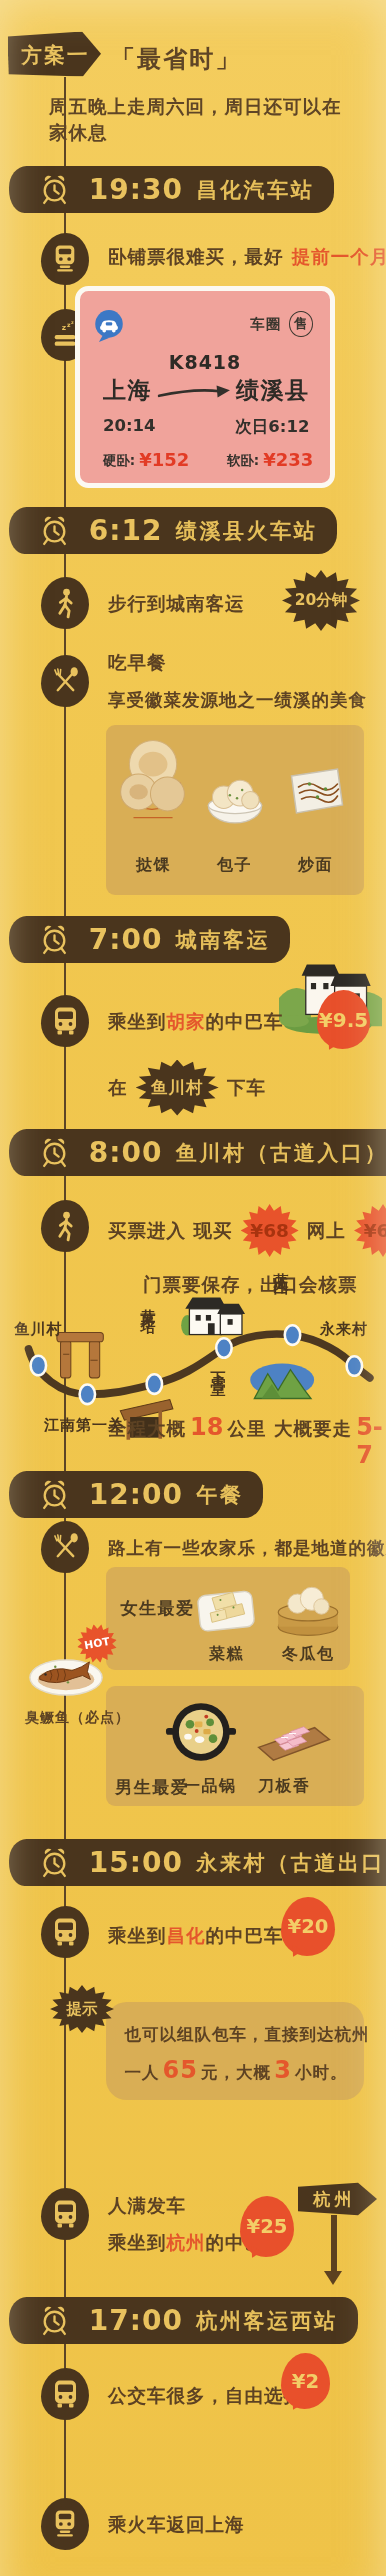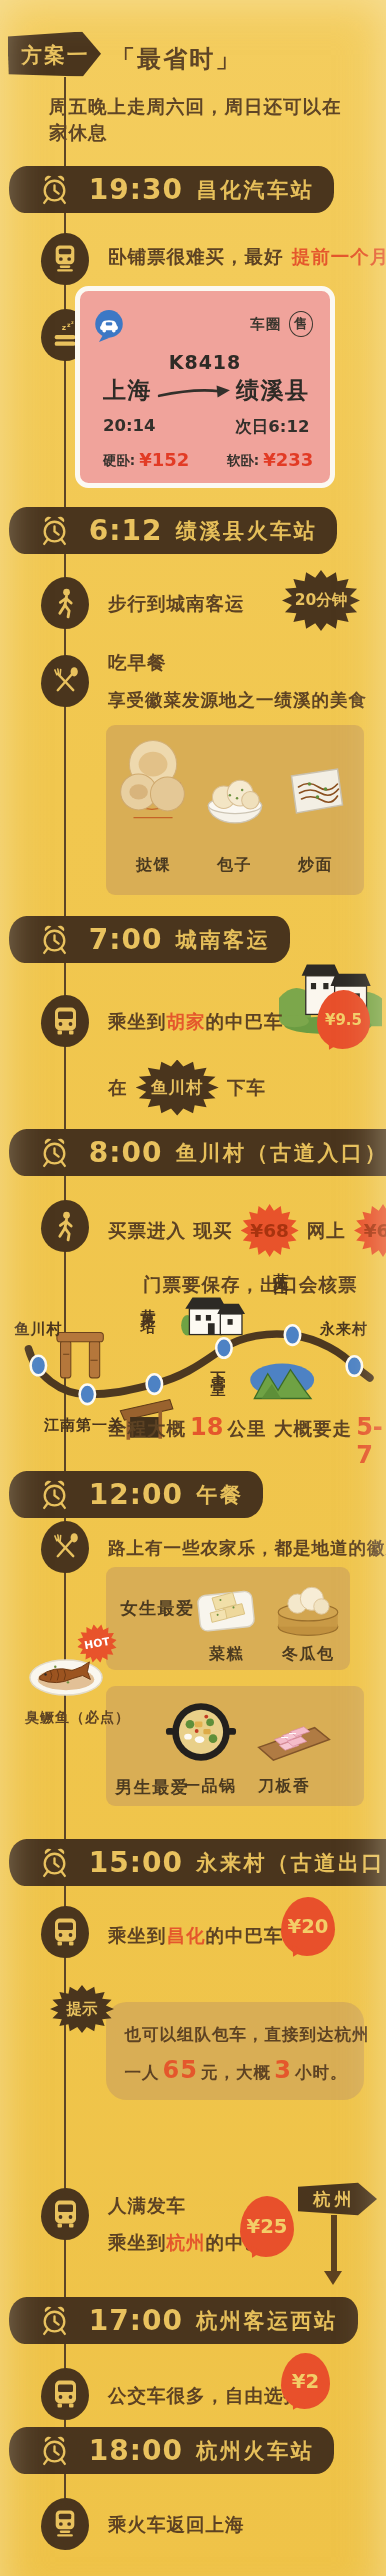--- a/index.html
+++ b/index.html
@@ -282,21 +282,21 @@
         <circle cx="36" cy="36" r="3.8" fill="#4a351d"></circle>
         <rect x="10" y="49" width="9" height="8" rx="2" fill="#e9c25e"></rect>
         <rect x="33" y="49" width="9" height="8" rx="2" fill="#e9c25e"></rect>
       </svg>
   </div>
   <div class="row" style="left:108px;top:1009px;gap:0;">
     <span class="txt" style="position:static;">乘坐到</span>
     <span class="txt accent" style="position:static;">胡家</span>
     <span class="txt" style="position:static;">的中巴车</span>
   </div>
-  <div class="blob" style="left:317px;top:990px;width:53px;height:59px;font-size:15px;">
+  <div class="blob" style="left:317px;top:990px;width:53px;height:59px;font-size:20px;">
       <span>¥9.5</span>
     </div>
   <div class="row" style="left:108px;top:1059px;height:57px;">
     <span class="txt" style="position:static;">在</span>
     <div class="burst dark" style="width:83px;height:56px;font-size:16.5px;letter-spacing:1px;">
         <span>鱼川村</span>
       </div>
     <span class="txt" style="position:static;">下车</span>
   </div>
 
@@ -582,33 +582,20 @@
         <circle cx="36" cy="36" r="3.8" fill="#4a351d"></circle>
         <rect x="10" y="49" width="9" height="8" rx="2" fill="#e9c25e"></rect>
         <rect x="33" y="49" width="9" height="8" rx="2" fill="#e9c25e"></rect>
       </svg>
   </div>
   <div class="txt" style="left:108px;top:2383px;">公交车很多，自由选择</div>
   <div class="blob" style="left:281px;top:2353px;width:49px;height:56px;font-size:19.6px;">
       <span>¥2</span>
     </div>
 
-  <div class="banner" style="top:2427px;">
-    <svg class="clk" viewBox="0 0 64 64">
-        <path d="M14 16c-4-8 6-14 12-9z" fill="#e9c25e"></path>
-        <path d="M50 16c4-8-6-14-12-9z" fill="#e9c25e"></path>
-        <g stroke="#e9c25e" stroke-width="4.5" fill="none" stroke-linecap="round">
-          <circle cx="32" cy="34" r="19"></circle>
-          <path d="M32 24v10l8 6"></path>
-          <path d="M18 50l-6 8M46 50l6 8"></path>
-        </g>
-      </svg>
-    <span class="time">18:00</span>
-    <span class="place">杭州火车站</span>
-  </div>
   <div class="node" style="top:2498px;">
     <svg width="26" height="30" viewBox="0 0 50 58">
         <rect x="7" y="3" width="36" height="36" rx="8" fill="#e9c25e"></rect>
         <rect x="13" y="9" width="24" height="11" rx="3" fill="#4a351d"></rect>
         <circle cx="17" cy="29" r="3.6" fill="#4a351d"></circle>
         <circle cx="33" cy="29" r="3.6" fill="#4a351d"></circle>
         <g stroke="#e9c25e" stroke-width="4.5" stroke-linecap="round">
           <path d="M17 44h16"></path>
           <path d="M12 51h26"></path>
         </g>

